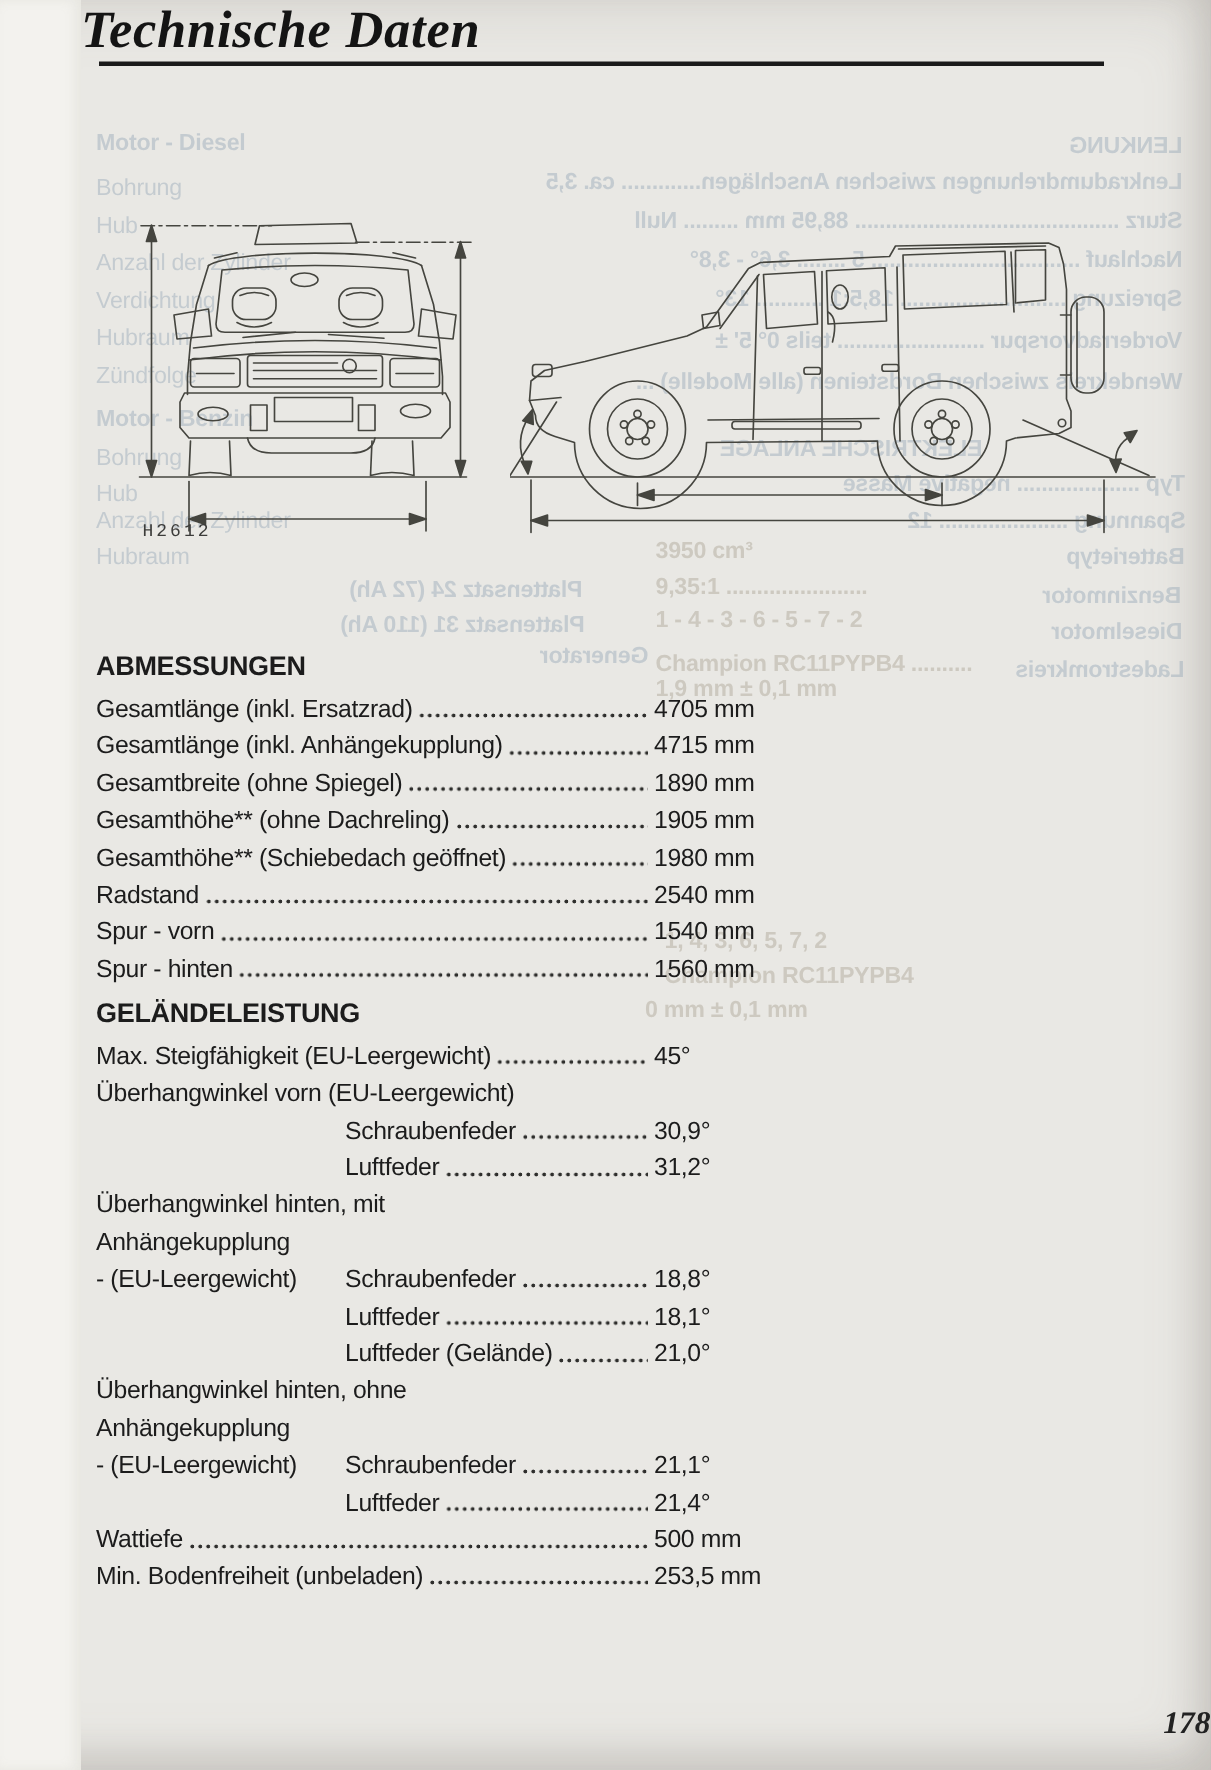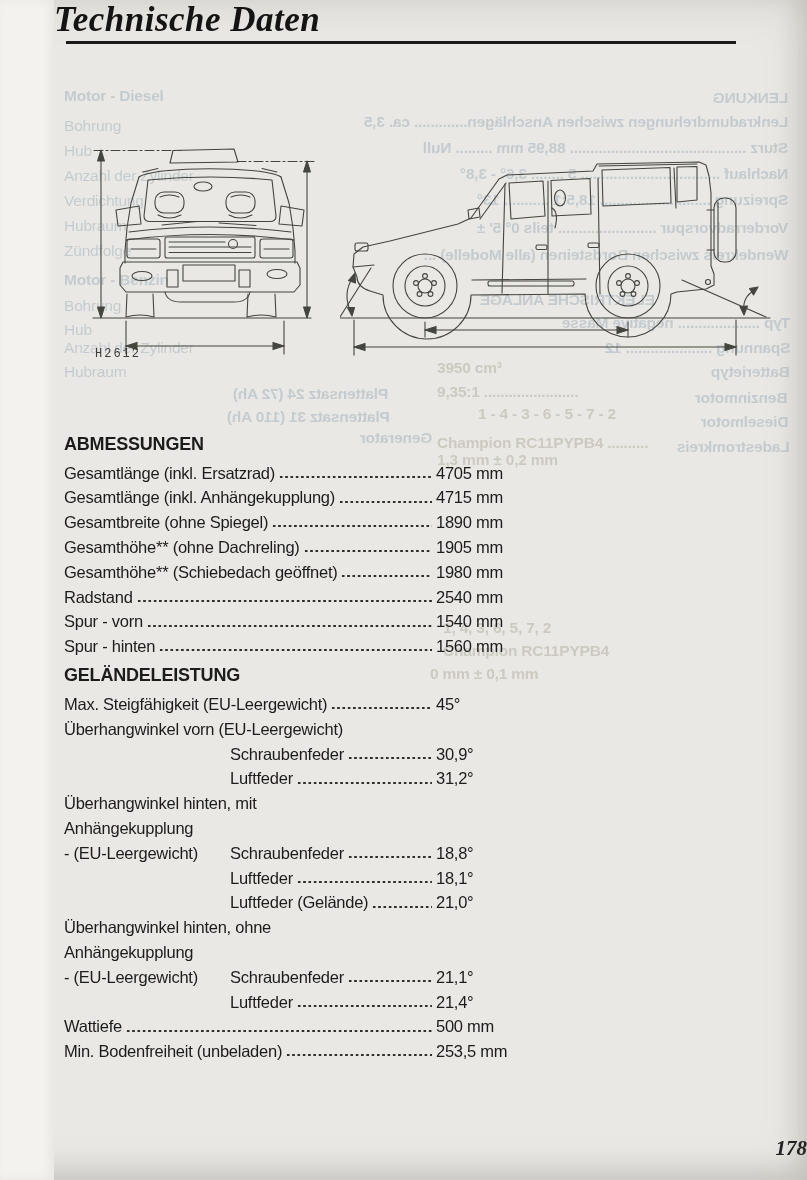--- a/index.html
+++ b/index.html
@@ -78,23 +78,23 @@
       <span class="ghost g-blue g-mir g-bold" style="right: 17px; top: 340px;">Spannung ..................... 12</span>
       <span class="ghost g-blue g-mir g-bold" style="right: 17px; top: 364px;">Batterietyp</span>
       <span class="ghost g-blue g-mir g-bold" style="right: 19px; top: 390px;">Benzinmotor</span>
       <span class="ghost g-blue g-mir g-bold" style="right: 19px; top: 414px;">Dieselmotor</span>
       <span class="ghost g-blue g-mir g-bold" style="right: 17px; top: 439px;">Ladestromkreis</span>
       <span class="ghost g-blue g-mir g-bold" style="right: 419px; top: 386px;">Plattensatz 24 (72 Ah)</span>
       <span class="ghost g-blue g-mir g-bold" style="right: 417px; top: 409px;">Plattensatz 31 (110 Ah)</span>
       <span class="ghost g-blue g-mir g-bold" style="right: 375px; top: 430px;">Generator</span>
       <span class="ghost g-warm g-bold" style="left: 437px; top: 360px;">3950 cm³</span>
       <span class="ghost g-warm g-bold" style="left: 437px; top: 384px;">9,35:1 .......................</span>
-      <span class="ghost g-warm g-bold" style="left: 437px; top: 406px; margin-left: 41px;">1 - 4 - 3 - 6 - 5 - 7 - 2</span>
+      <span class="ghost g-warm g-bold" style="left: 437px; top: 406px;">1 - 4 - 3 - 6 - 5 - 7 - 2</span>
       <span class="ghost g-warm g-bold" style="left: 437px; top: 435px;">Champion RC11PYPB4 ..........</span>
-      <span class="ghost g-warm g-bold" style="left: 437px; top: 452px;">1,3 mm ± 0,2 mm</span>
+      <span class="ghost g-warm g-bold" style="left: 437px; top: 452px;">1,9 mm ± 0,1 mm</span>
       <span class="ghost g-warm g-bold" style="left: 443px; top: 620px;">1, 4, 3, 6, 5, 7, 2</span>
       <span class="ghost g-warm g-bold" style="left: 443px; top: 643px;">Champion RC11PYPB4</span>
       <span class="ghost g-warm g-bold" style="left: 430px; top: 666px;">0 mm ± 0,1 mm</span>
     </div>
 
   <div id="figures">
 
     <svg id="front-svg" width="250" height="235" viewBox="0 0 250 235">
       <g stroke="#45453f" fill="none" stroke-width="1.1" stroke-linejoin="round" stroke-linecap="round">
 

